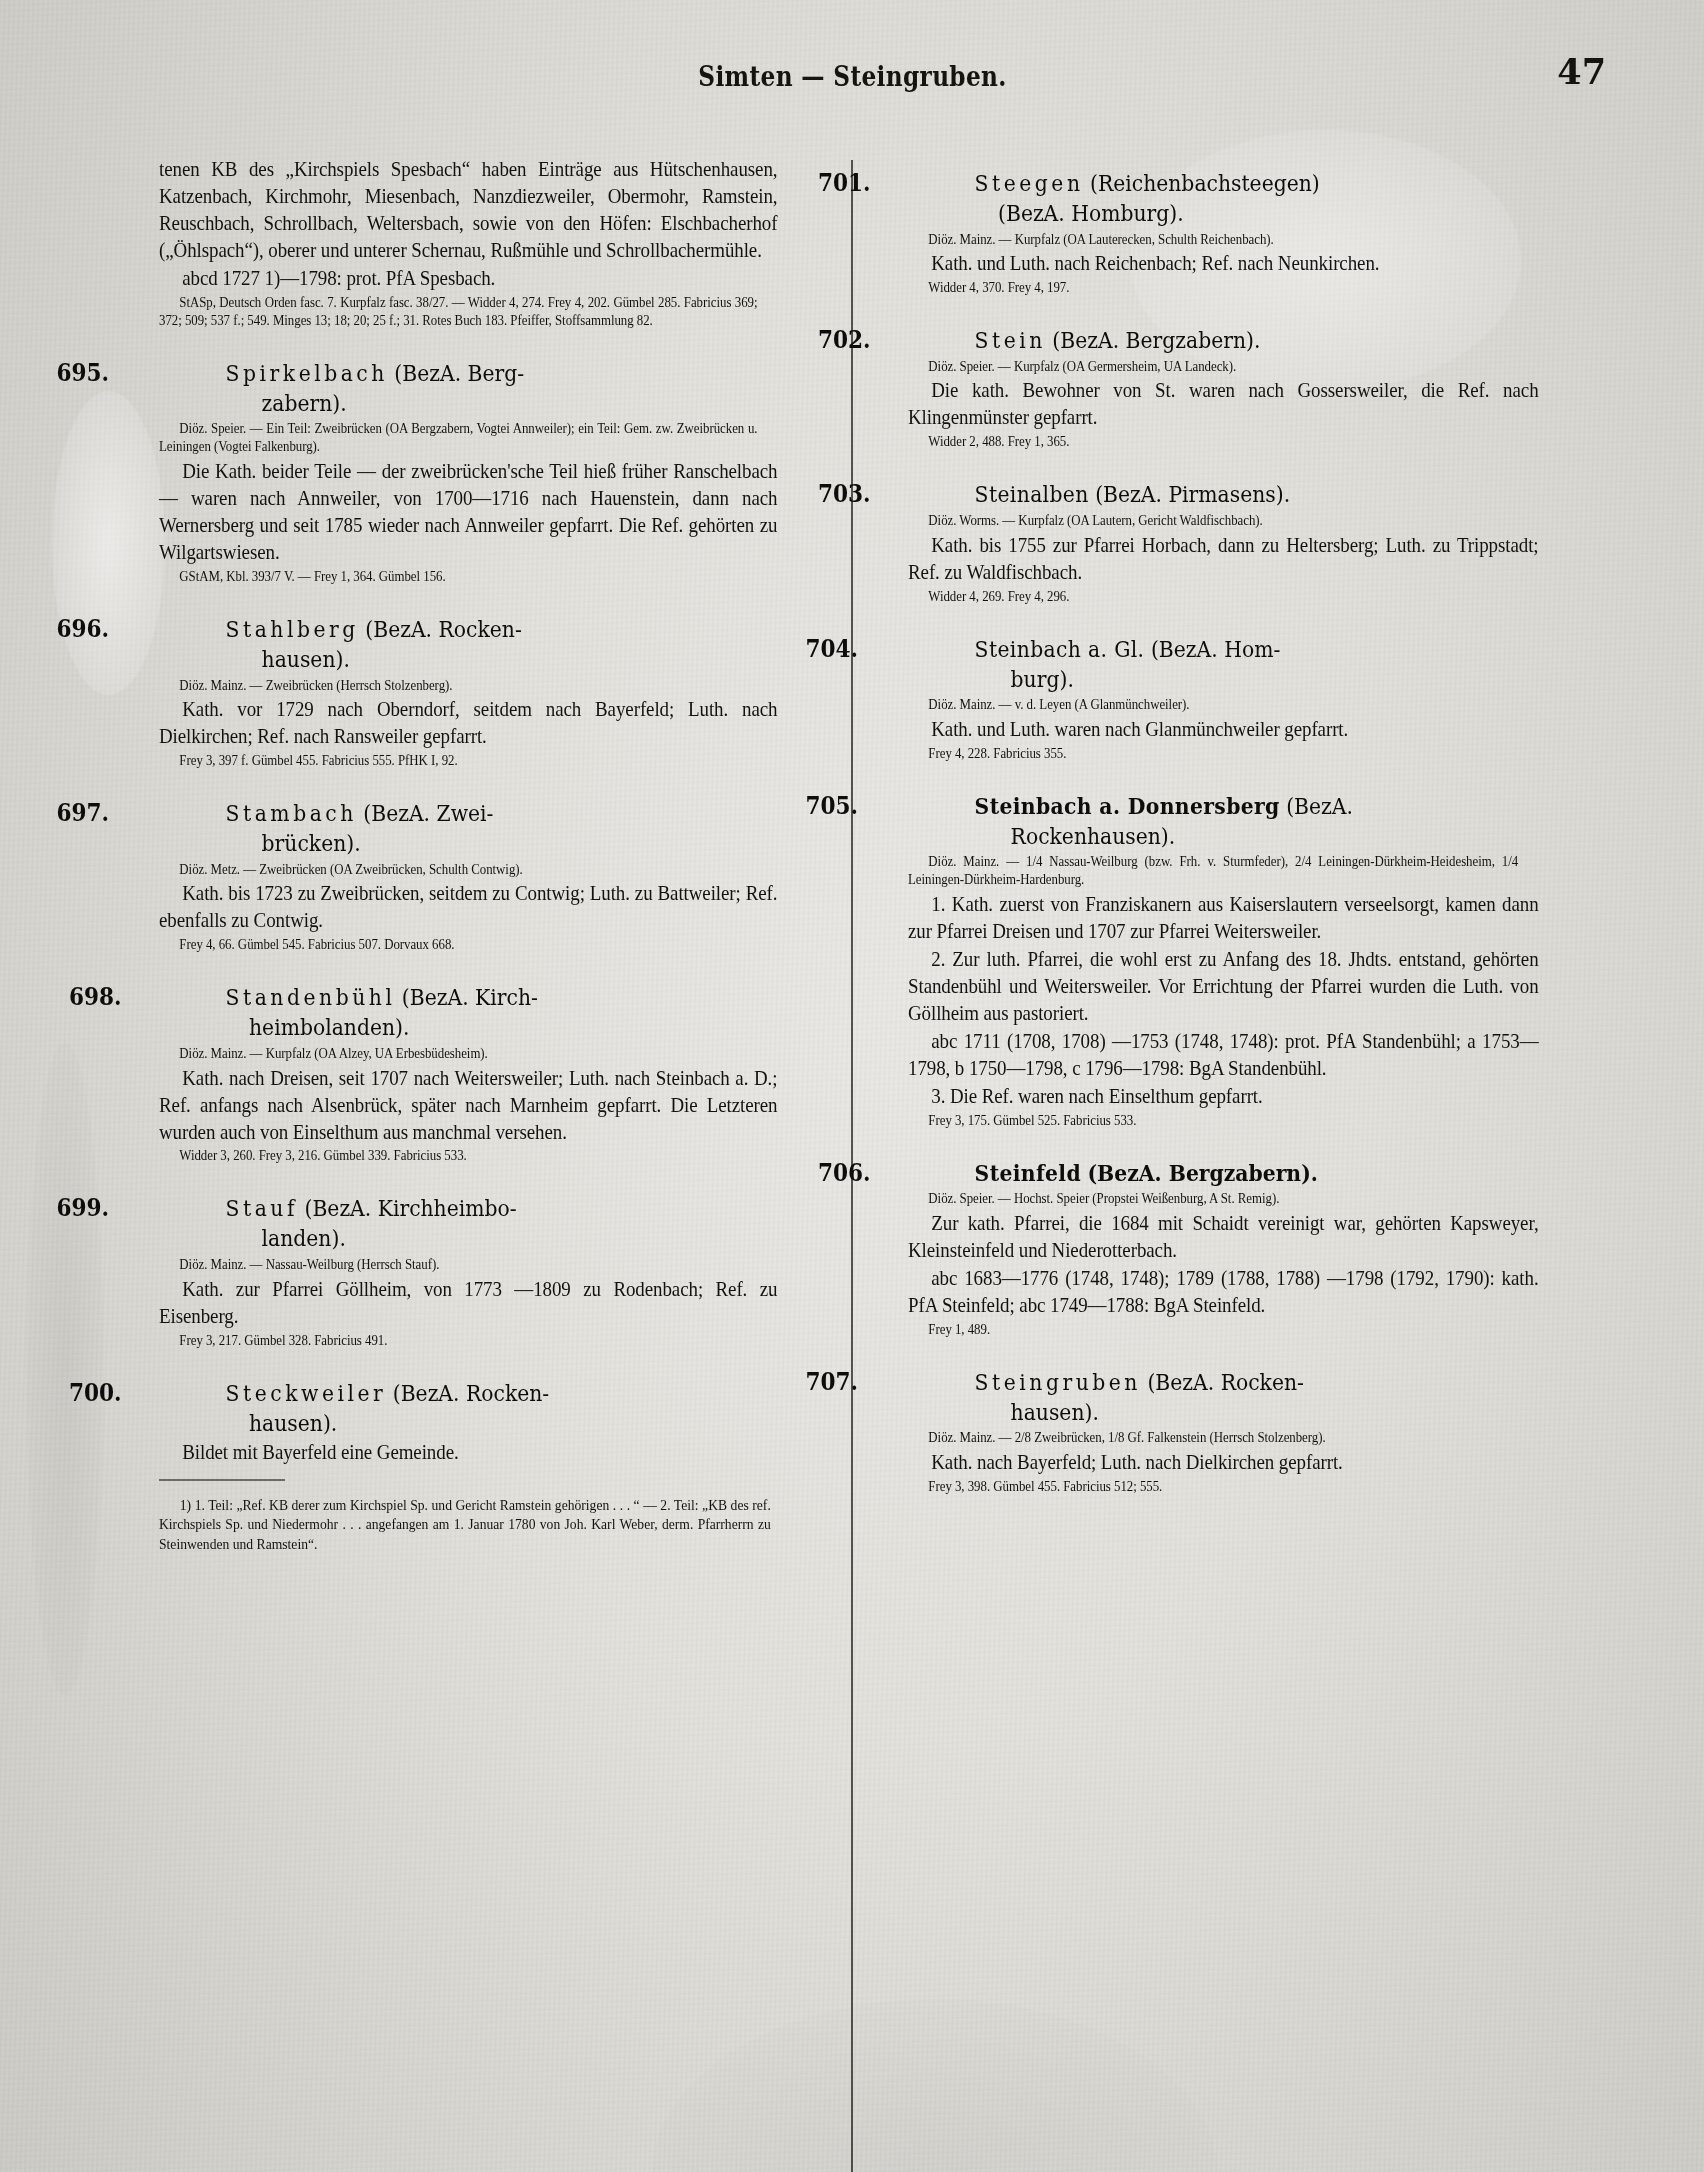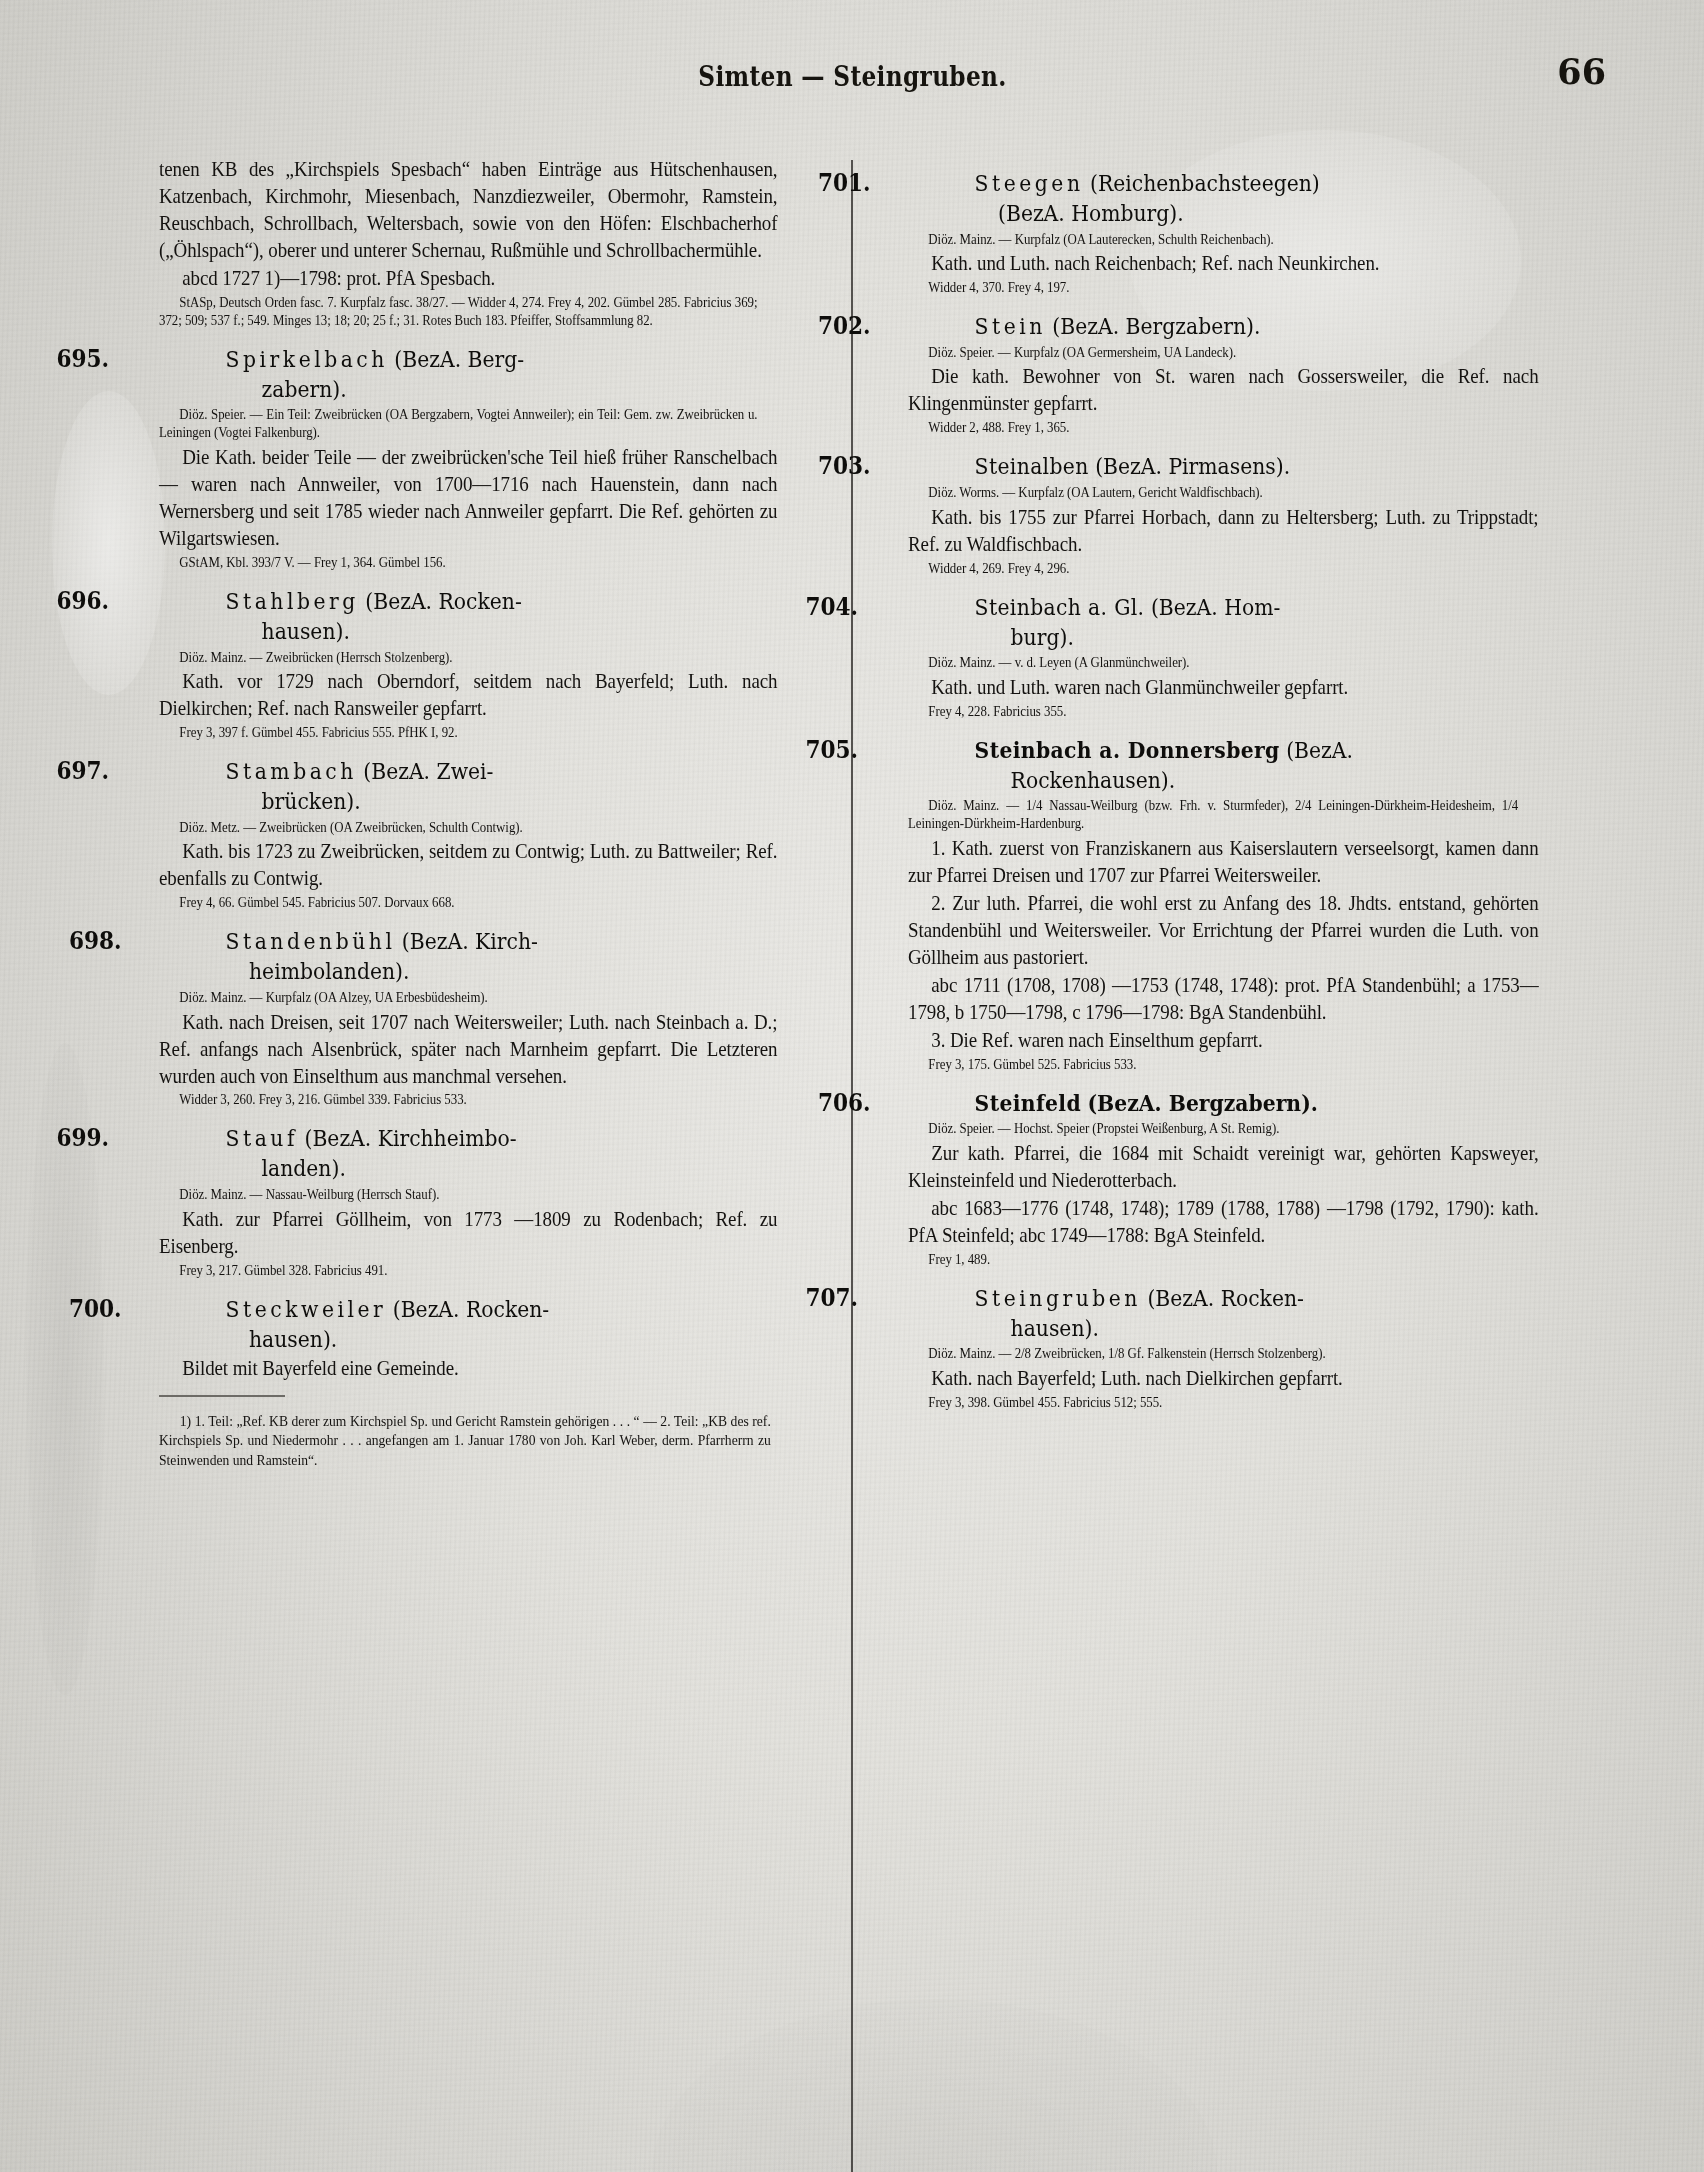--- a/index.html
+++ b/index.html
@@ -101,21 +101,21 @@
     line-height: 18px;
     text-align: justify;
     transform: scaleX(0.9);
     transform-origin: left top;
     color: #141210;
     margin: 0.9px 0 2.6px 0;
     letter-spacing: -0.04px;
   }
   .cite.indent { text-indent: 22.6px; }
 
-  .entry { margin-top: 15px; }
+  .entry { margin-top: 29px; }
 
   .head {
     font-family: "DejaVu Serif", "Liberation Serif", serif;
     font-size: 22.6px;
     line-height: 30px;
     transform: scaleX(0.9);
     transform-origin: left top;
     margin: 0 0 1.7px 0;
     padding-left: 114px;
     text-indent: -114px;
@@ -155,21 +155,21 @@
 <body>
 
 <div class="page">
 
   <div class="blotch" style="left:52px;  top:391px;  width:113px; height:304px; background:radial-gradient(ellipse,rgba(255,255,255,0.5),rgba(255,255,255,0));"></div>
   <div class="blotch" style="left:1130px; top:130px;  width:391px; height:261px; background:radial-gradient(ellipse,rgba(255,255,255,0.38),rgba(255,255,255,0));"></div>
   <div class="blotch" style="left:652px; top:1999px; width:565px;height:348px; background:radial-gradient(ellipse,rgba(0,0,0,0.035),rgba(0,0,0,0));"></div>
   <div class="blotch" style="left:26px;   top:1043px; width:78px; height:652px;background:radial-gradient(ellipse,rgba(0,0,0,0.05),rgba(0,0,0,0));"></div>
 
   <div class="runhead">Simten — Steingruben.</div>
-  <div class="folio">66</div>
+  <div class="folio">47</div>
 
   <div class="cols">
 
     <div class="rule"></div>
 
     <div class="col col-left">
 
       <p class="body hang">tenen KB des „Kirchspiels Spesbach“ haben Einträge aus Hütschenhausen, Katzenbach, Kirchmohr, Miesenbach, Nanzdiezweiler, Obermohr, Ramstein, Reuschbach, Schrollbach, Weltersbach, sowie von den Höfen: Elschbacherhof („Öhlspach“), oberer und unterer Schernau, Rußmühle und Schrollbachermühle.</p>
       <p class="body indent">abcd 1727 1)—1798: prot. PfA Spesbach.</p>
       <p class="cite indent">StASp, Deutsch Orden fasc. 7. Kurpfalz fasc. 38/27. — Widder 4, 274. Frey 4, 202. Gümbel 285. Fabricius 369; 372; 509; 537 f.; 549. Minges 13; 18; 20; 25 f.; 31. Rotes Buch 183. Pfeiffer, Stoffsammlung 82.</p>

